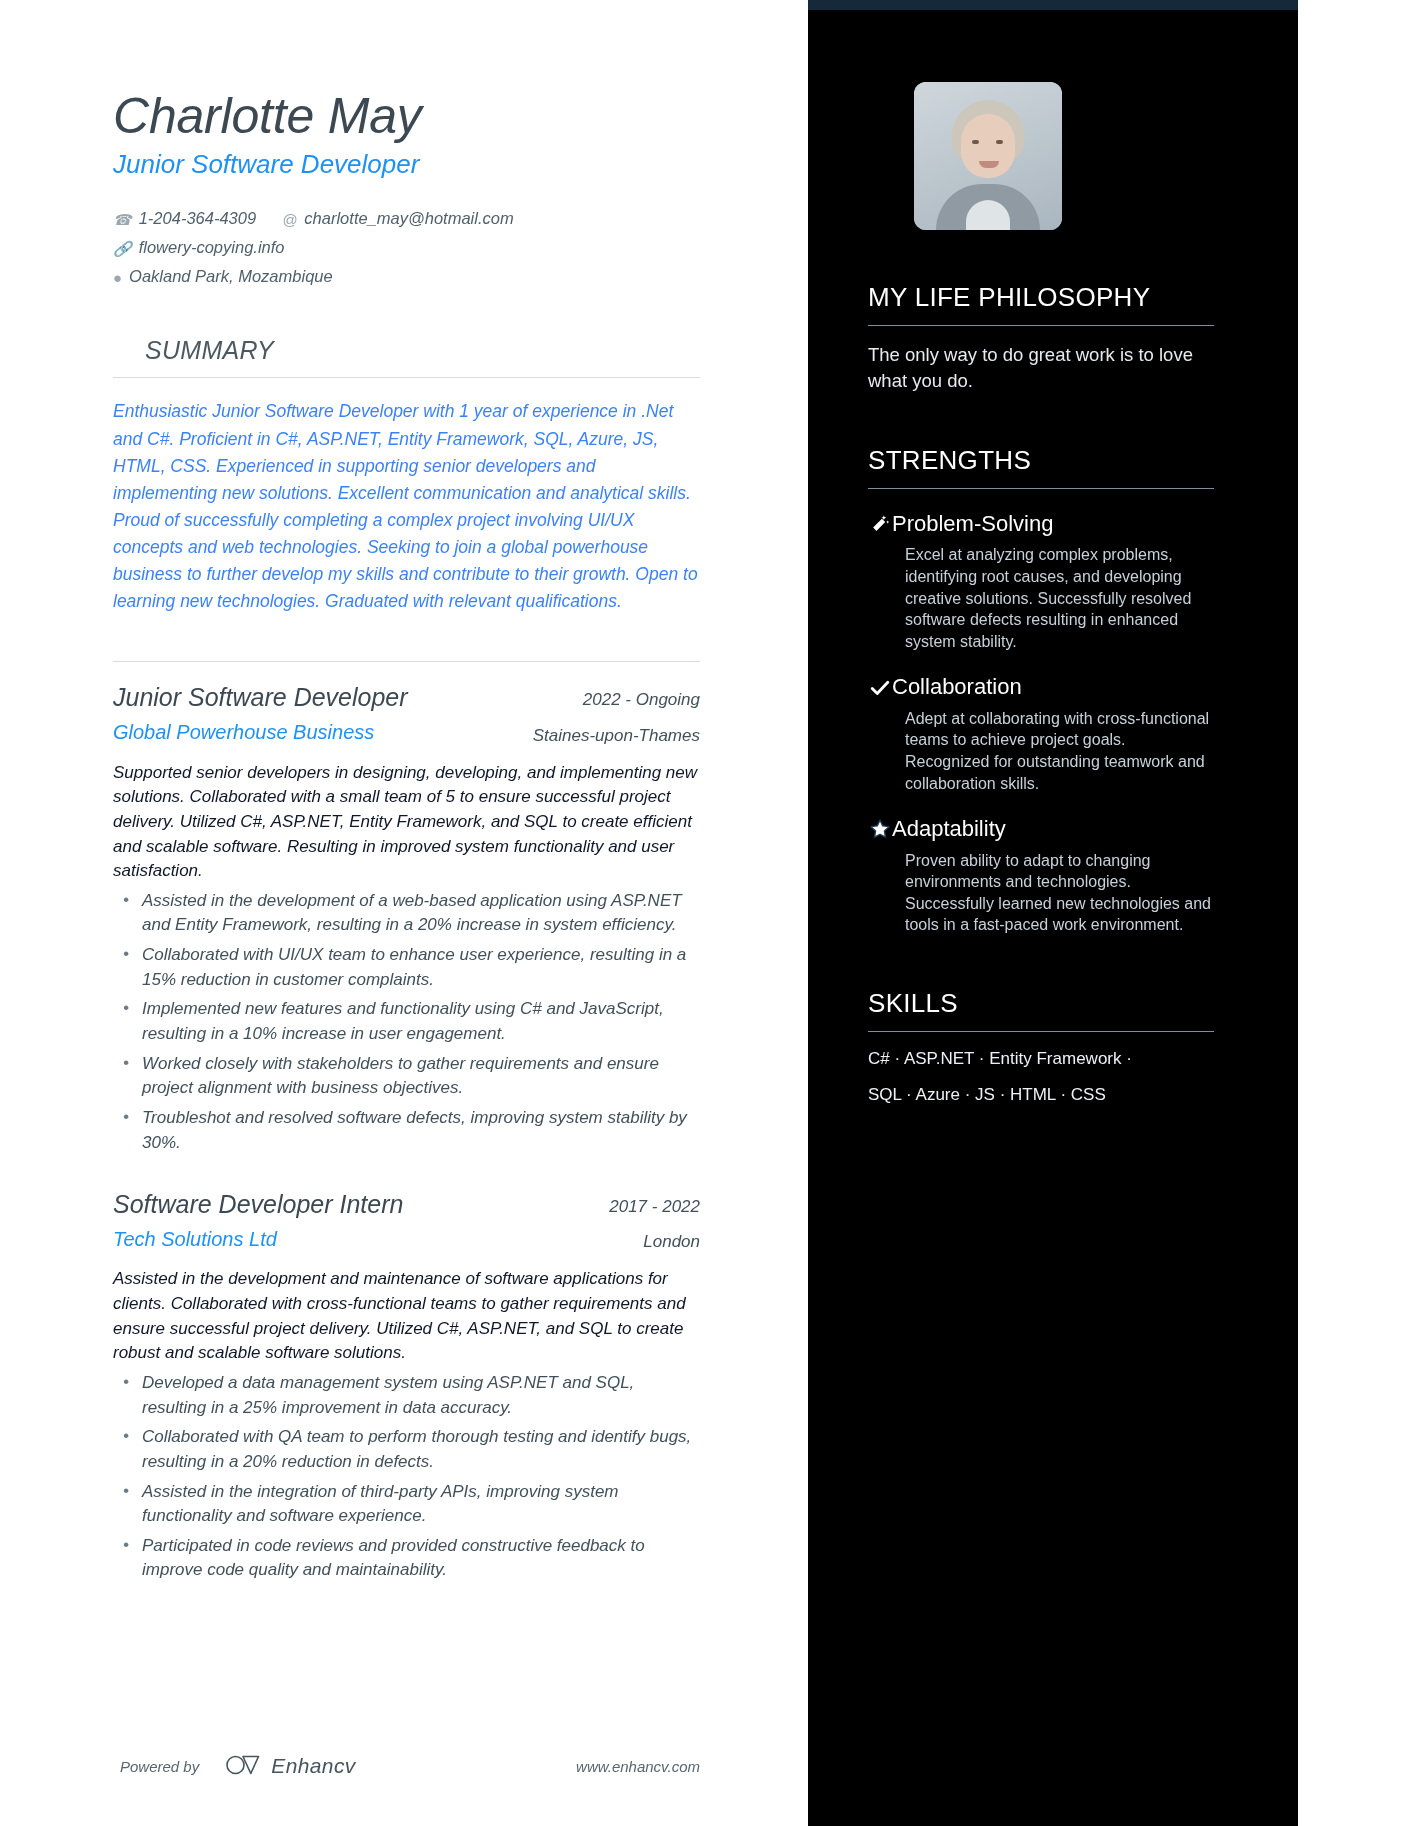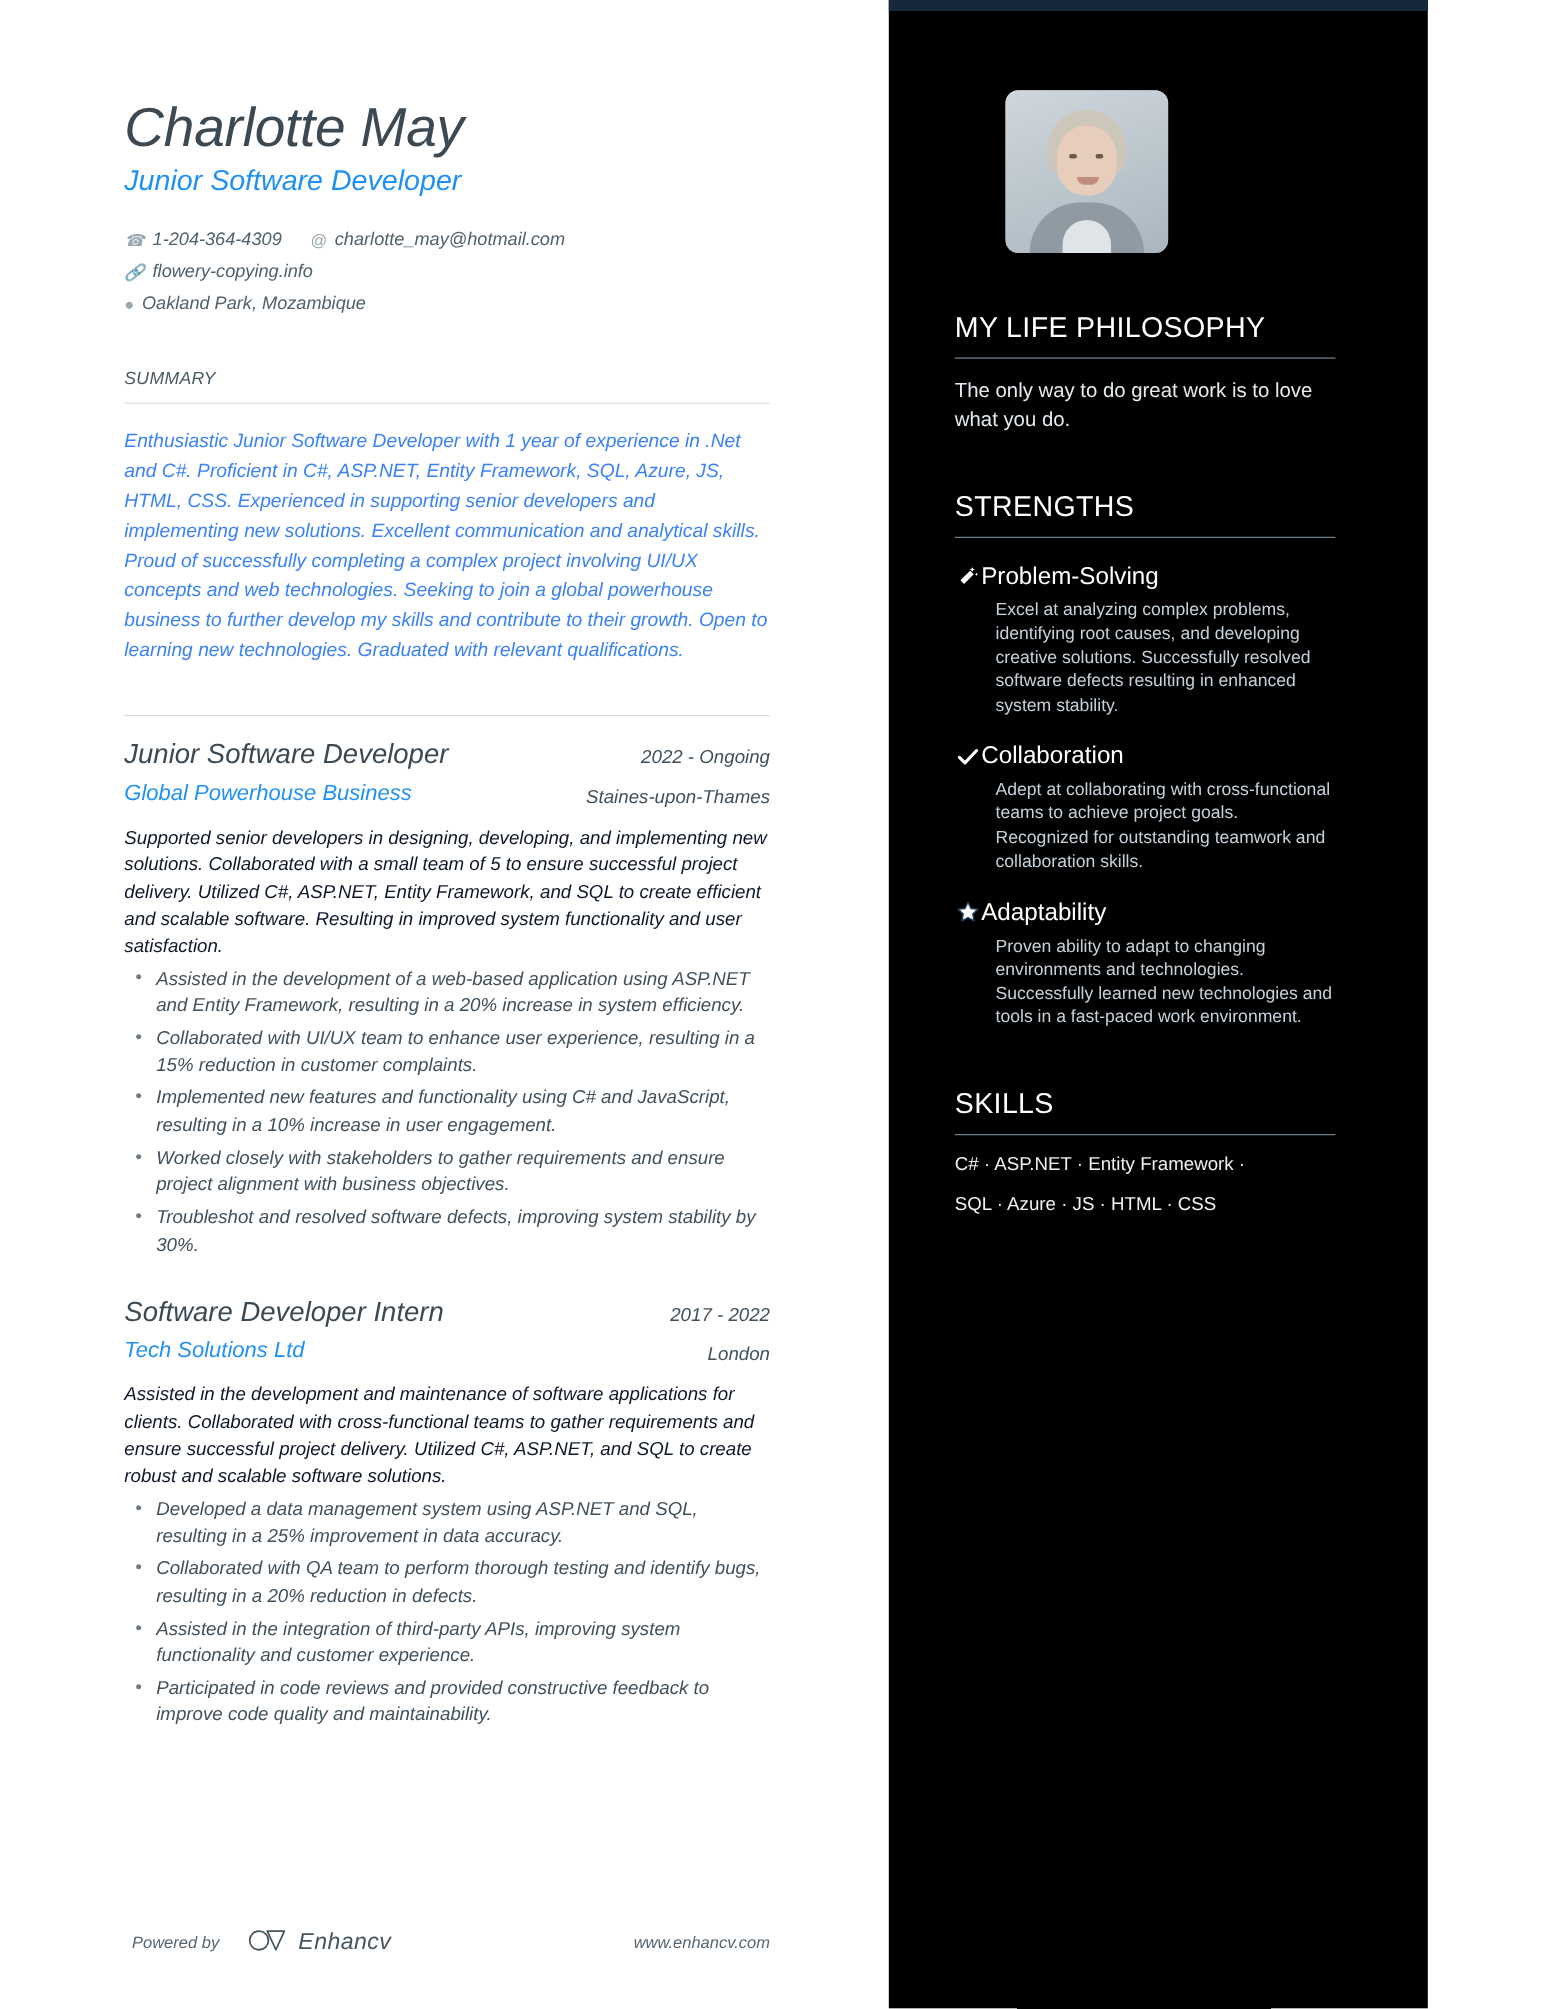--- a/index.html
+++ b/index.html
@@ -60,24 +60,25 @@
   .contact-item .ci {
     color: #9aa7b0;
     margin-right: 7px;
     font-size: 15px;
     position: relative;
     top: 1px;
   }
 
   .section { margin-top: 46px; }
   .section-title {
-    font-size: 16px;
+    font-size: 25px;
     color: #4a5860;
     font-weight: 400;
     letter-spacing: 0.3px;
+    margin-left: 32px;
   }
   .section-rule {
     height: 1px;
     background: #d8dcdf;
     margin-top: 12px;
     margin-bottom: 20px;
   }
 
   .summary-text {
     font-size: 17.5px;
@@ -345,21 +346,21 @@
           </div>
           <div class="job-right">
             <div>2017 - 2022</div>
             <div class="job-location">London</div>
           </div>
         </div>
         <div class="job-desc">Assisted in the development and maintenance of software applications for clients. Collaborated with cross-functional teams to gather requirements and ensure successful project delivery. Utilized C#, ASP.NET, and SQL to create robust and scalable software solutions.</div>
         <ul class="bullets">
           <li>Developed a data management system using ASP.NET and SQL, resulting in a 25% improvement in data accuracy.</li>
           <li>Collaborated with QA team to perform thorough testing and identify bugs, resulting in a 20% reduction in defects.</li>
-          <li>Assisted in the integration of third-party APIs, improving system functionality and customer experience.</li>
+          <li>Assisted in the integration of third-party APIs, improving system functionality and software experience.</li>
           <li>Participated in code reviews and provided constructive feedback to improve code quality and maintainability.</li>
         </ul>
       </div>
     </div>
 
     <div class="footer">
       <div class="footer-left">
         <span>Powered by</span>
         <span class="brand">
           <span>

